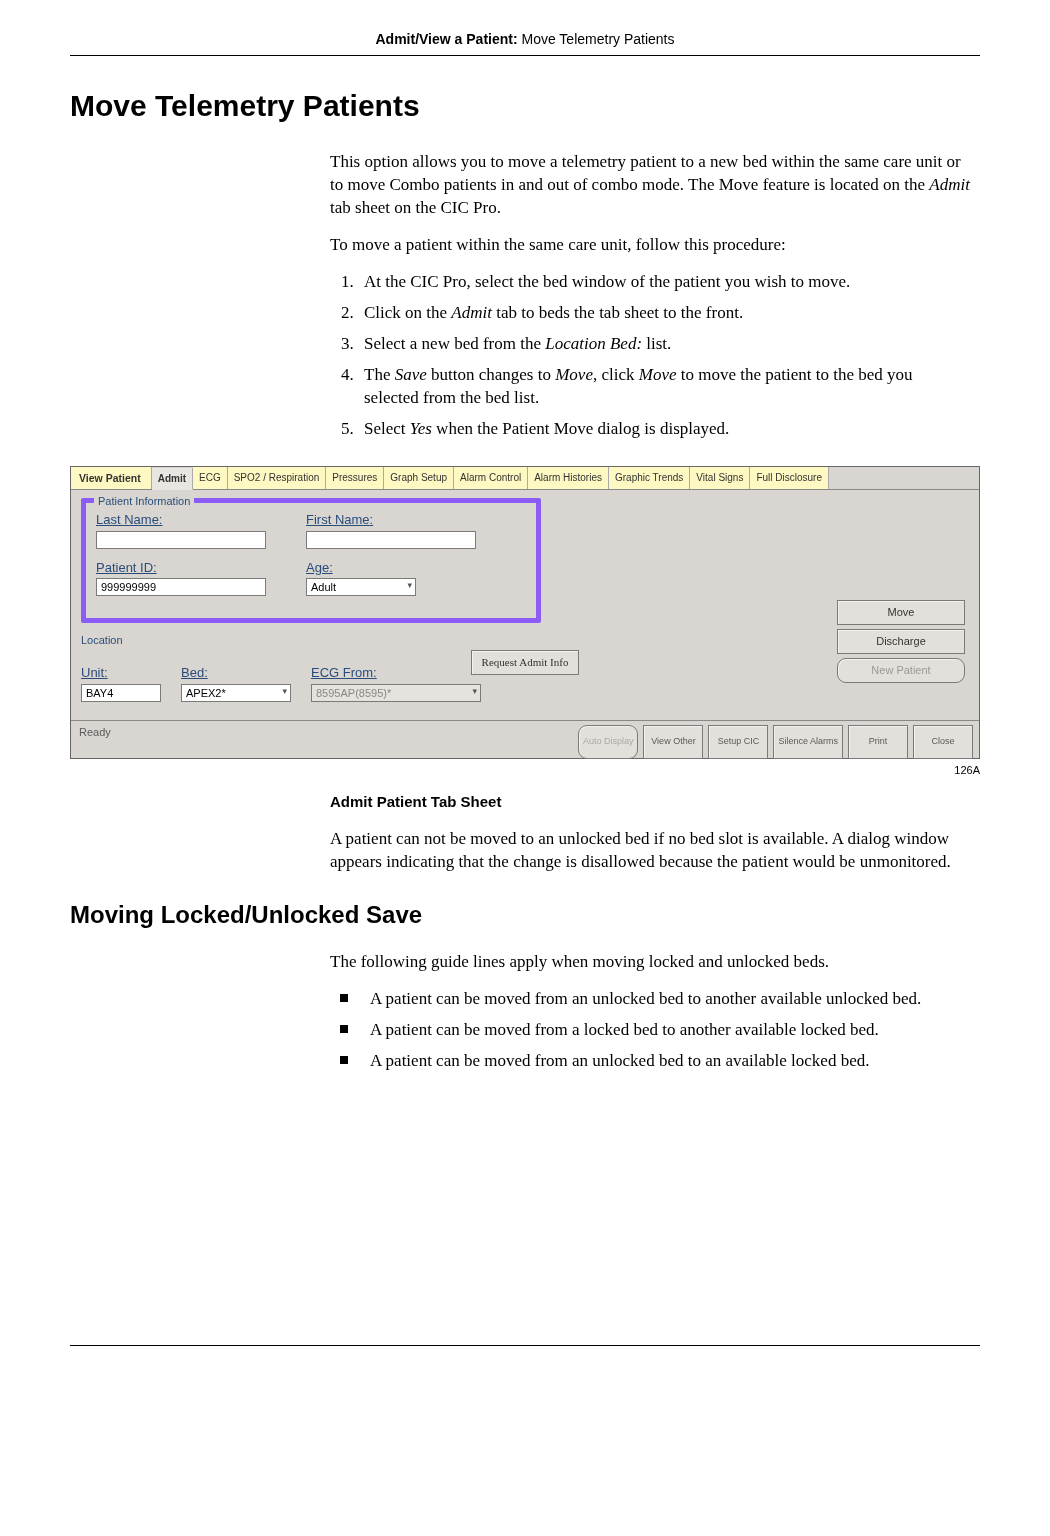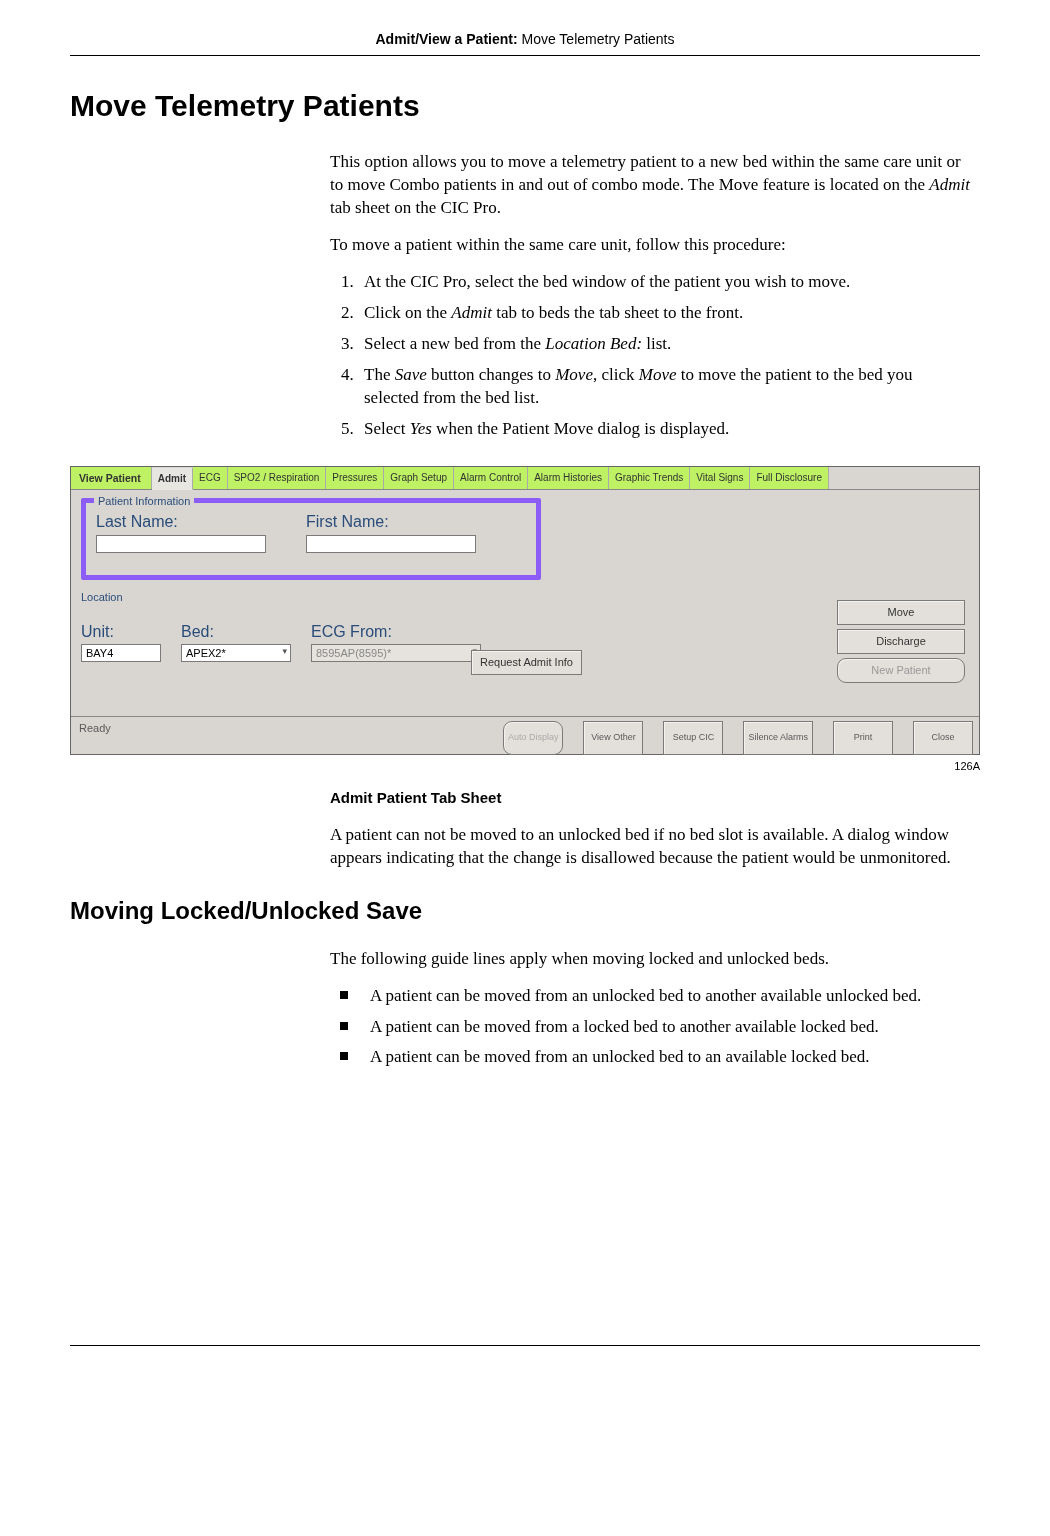--- a/index.html
+++ b/index.html
@@ -95,21 +95,21 @@
     color: #333;
   }
   .ss-tabs {
     display: flex;
     background: #d9d6d1;
     border-bottom: 1px solid #888;
   }
   .ss-tab {
     padding: 4px 6px;
     border-right: 1px solid #aaa;
-    background: #bef264;
+    background: #fef9c3;
     white-space: nowrap;
     font-size: 10px;
   }
   .ss-tab.active {
     background: #e8e6e1;
     font-weight: bold;
     border-bottom: 1px solid #e8e6e1;
     position: relative;
     top: 1px;
   }
@@ -136,21 +136,21 @@
   }
   .fieldset-title {
     position: absolute;
     top: -9px;
     left: 8px;
     background: #d9d6d1;
     padding: 0 4px;
     color: #2a4c7a;
   }
   .row { display: flex; gap: 40px; margin-bottom: 10px; }
-  .field label { display:block; color:#2a4c7a; font-size:16px; margin-bottom:2px; }
+  .field label { display:block; color:#2a4c7a; font-size:13px; margin-bottom:2px;text-decoration:underline; }
   .inp {
     background: #fff;
     border: 1px solid #7a7a7a;
     height: 18px;
     padding: 1px 4px;
     box-sizing: border-box;
     font-size: 11px;
   }
   .inp.w160 { width: 170px; }
   .inp.w110 { width: 110px; }
@@ -183,36 +183,37 @@
     top: 110px;
     display: flex;
     flex-direction: column;
     gap: 4px;
   }
   .side-buttons .btn { min-width: 110px; }
   .req-btn {
     position: absolute;
     left: 400px;
     top: 160px;
+    font-family: Liberation Serif, serif;
   }
   .status-bar {
     border-top: 1px solid #888;
     padding: 4px 8px;
     color: #5a5a5a;
     font-size: 11px;
     position: relative;
     height: 38px;
     box-sizing: border-box;
   }
   .bottom-buttons {
     position: absolute;
     right: 6px;
     top: 4px;
     display: flex;
-    gap: 20px;
+    gap: 5px;
   }
   .bottom-buttons .btn {
     min-width: 50px;
     font-size: 9px;
     line-height: 1.1;
     padding: 2px 4px;
     height: 28px;
     display: flex;
     align-items: center;
     justify-content: center;
@@ -283,20 +284,30 @@
         <div class="row">
           <div class="field">
             <label>Last Name:</label>
             <input class="inp w160" value="" style="">
           </div>
           <div class="field">
             <label>First Name:</label>
             <input class="inp w160" value="" style="">
           </div>
         </div>
+        <div class="row">
+          <div class="field">
+            <label>Patient ID:</label>
+            <input class="inp w160" value="999999999" style="">
+          </div>
+          <div class="field">
+            <label>Age:</label>
+            <span class="dd"><input class="inp w110" value="Adult" style=""></span>
+          </div>
+        </div>
       </div>
 
       <div style="margin-top:10px;">
         <div class="fieldset-label">Location</div>
         <div class="row" style="gap:20px;">
           <div class="field">
             <label>Unit:</label>
             <input class="inp w80" value="BAY4" style="">
           </div>
           <div class="field">

